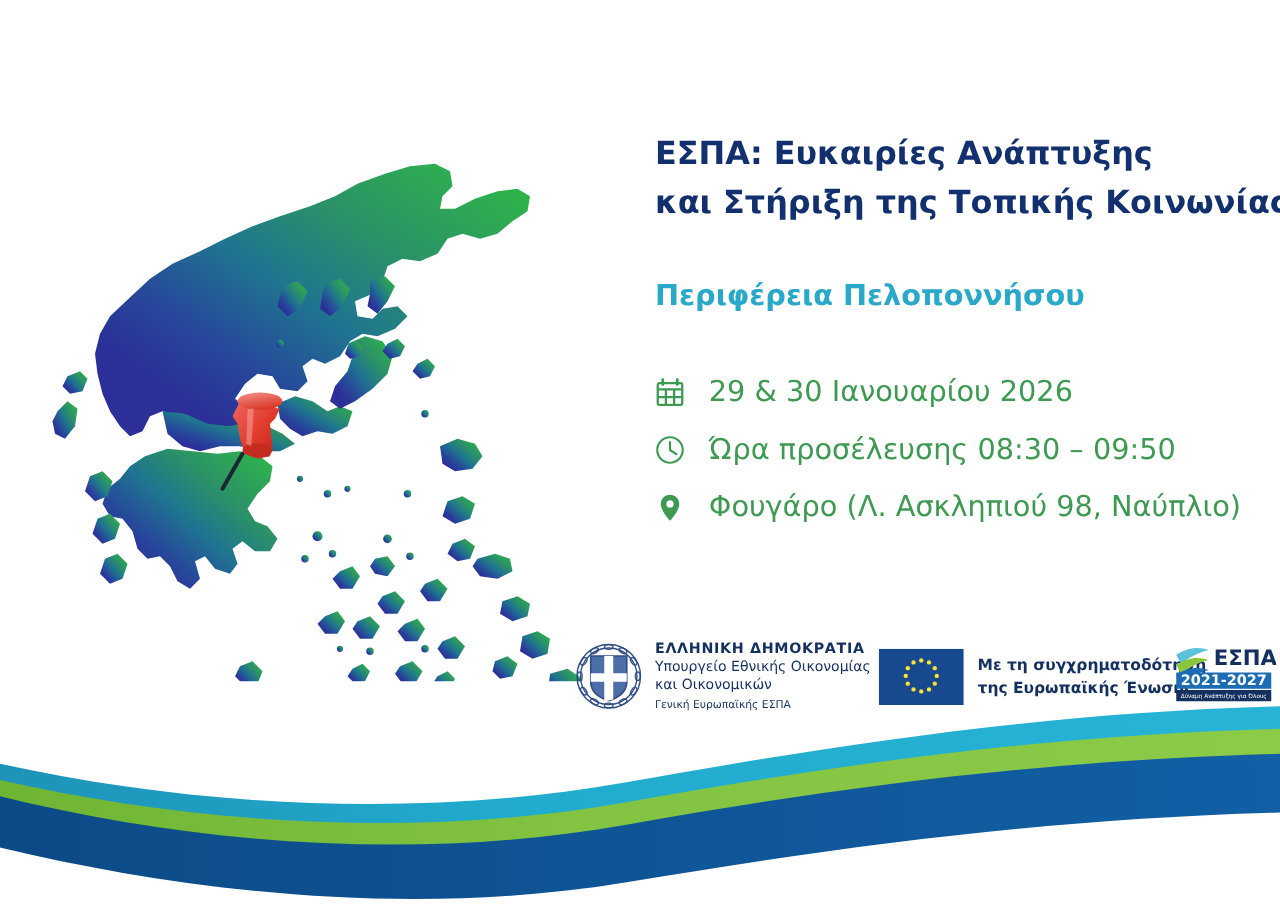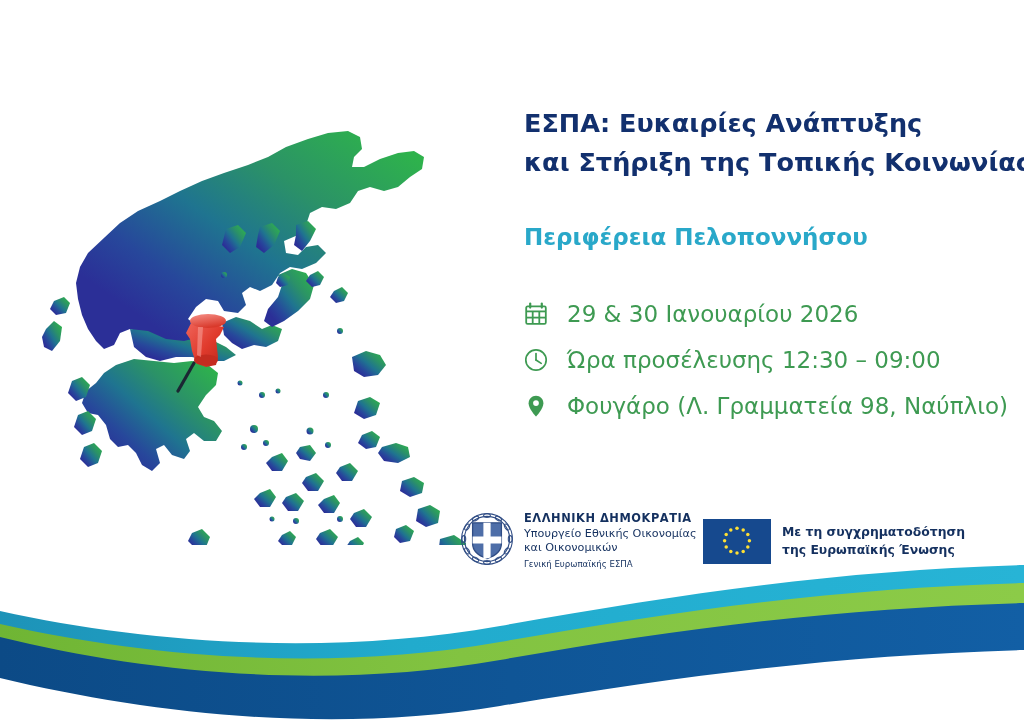--- a/index.html
+++ b/index.html
@@ -109,21 +109,21 @@
     position: absolute;
     left: 459px;
     top: 505px;
     width: 560px;
     height: 72px;
     display: flex;
     align-items: center;
   }
   #gov-logo {
     display: flex;
-    align-items: flex-start;
+    align-items: center;
     width: 236px;
   }
   #gov-emblem { width: 56px; min-width: 56px; height: 56px; }
   #gov-emblem svg { display: block; }
   #gov-text { padding-left: 9px; }
   #gov-line1 {
     font-size: 11.4px;
     font-weight: bold;
     color: #14305F;
     letter-spacing: 0.55px;
@@ -336,32 +336,32 @@
     </div>
 
     <div class="detail-row">
       <span class="detail-icon">
         <svg width="24" height="24" viewBox="0 0 24 24" fill="none" stroke="#3E9A52" stroke-width="1.7">
           <circle cx="12" cy="12" r="10.2"></circle>
           <line x1="12" y1="12" x2="12" y2="5.6" stroke-linecap="round"></line>
           <line x1="12" y1="12" x2="17.2" y2="15.4" stroke-linecap="round"></line>
         </svg>
       </span>
-      <span class="detail-text">Ώρα προσέλευσης 12:30 – 09:00</span>
+      <span class="detail-text">Ώρα προσέλευσης 08:30 – 09:50</span>
     </div>
 
     <div class="detail-row">
       <span class="detail-icon">
         <svg width="24" height="24" viewBox="0 0 24 24">
           <path d="M12,1.8 C7.9,1.8 4.6,5.1 4.6,9.2 C4.6,14.9 12,22.6 12,22.6
                    C12,22.6 19.4,14.9 19.4,9.2 C19.4,5.1 16.1,1.8 12,1.8 Z" fill="#3E9A52"></path>
           <circle cx="12" cy="9.1" r="2.9" fill="#ffffff"></circle>
         </svg>
       </span>
-      <span class="detail-text">Φουγάρο (Λ. Γραμματεία 98, Ναύπλιο)</span>
+      <span class="detail-text">Φουγάρο (Λ. Ασκληπιού 98, Ναύπλιο)</span>
     </div>
 
   </div>
 
   <div id="logo-strip">
 
     <div id="gov-logo">
       <span id="gov-emblem">
         <svg width="56" height="56" viewBox="0 0 56 56">
           <g fill="none" stroke="#2F4C84" stroke-width="1.1">
@@ -415,20 +415,34 @@
             <circle cx="27.8" cy="10.9" r="1.75"></circle>
           </g>
         </svg>
       </span>
       <span id="eu-text">
         <div class="eu-line">Με τη συγχρηματοδότηση</div>
         <div class="eu-line">της Ευρωπαϊκής Ένωσης</div>
       </span>
     </div>
 
+    <div id="espa-logo">
+      <svg width="82" height="58" viewBox="0 0 82 58">
+        <g>
+          <path d="M2,12 C10,6 20,5 28,8 C20,10 12,14 6,19 Z" fill="#5BC3D9"></path>
+          <path d="M2,20 C10,14 20,13 28,16 C20,18 12,22 6,27 Z" fill="#8CC63F"></path>
+          <path d="M2,28 C10,22 20,21 28,24 C20,26 12,30 6,35 Z" fill="#1B6CB3"></path>
+        </g>
+        <text x="32" y="20" font-family="DejaVu Sans, sans-serif" font-size="17" font-weight="bold" fill="#14305F">ΕΣΠΑ</text>
+        <rect x="2" y="26" width="76" height="13" fill="#1B6CB3"></rect>
+        <text x="40" y="36" font-family="DejaVu Sans, sans-serif" font-size="11.5" font-weight="bold" fill="#ffffff" text-anchor="middle">2021-2027</text>
+        <rect x="2" y="40" width="76" height="9" fill="#14305F"></rect>
+        <text x="40" y="46.6" font-family="DejaVu Sans, sans-serif" font-size="4.6" fill="#ffffff" text-anchor="middle">Δύναμη Ανάπτυξης για Όλους</text>
+      </svg>
+    </div>
 
   </div>
 
   <div id="footer-waves">
     <svg viewBox="0 0 1024 160" preserveAspectRatio="none" xmlns="http://www.w3.org/2000/svg">
       <defs>
         <linearGradient id="wCyan" x1="0" y1="0" x2="1" y2="0">
           <stop offset="0%" stop-color="#1D93B8"></stop>
           <stop offset="40%" stop-color="#21ABCD"></stop>
           <stop offset="100%" stop-color="#27B4D6"></stop>

